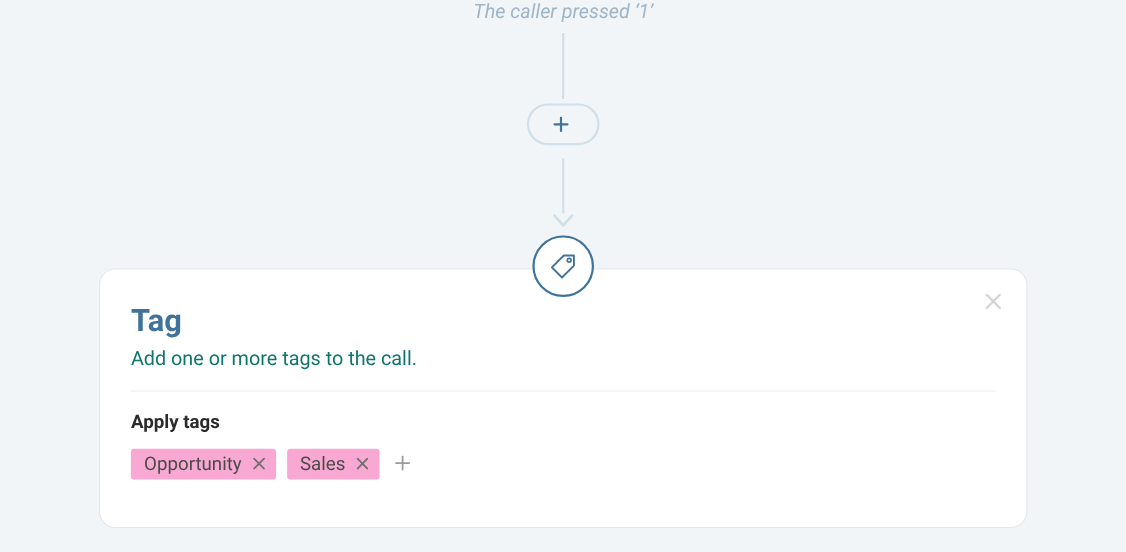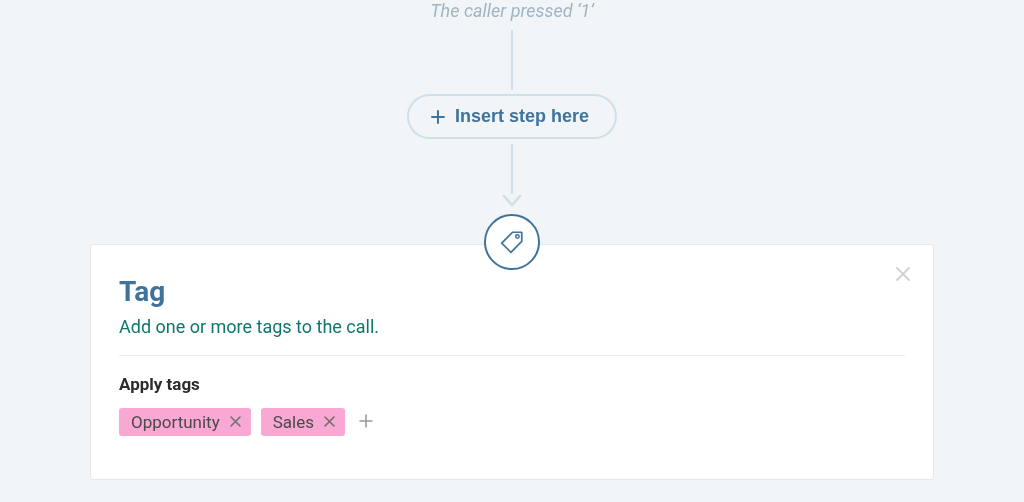--- a/index.html
+++ b/index.html
@@ -84,21 +84,21 @@
   .node-icon svg { display: block; }
 
   .card {
     position: absolute;
     top: 244px;
     left: 90px;
     right: 90px;
     bottom: 22px;
     background: #ffffff;
     border: 1px solid #e4e8eb;
-    border-radius: 3px;
+    border-radius: 15px;
     padding: 26px 28px 8px 28px;
     z-index: 1;
   }
   .card-close {
     position: absolute;
     top: 16px;
     right: 16px;
     width: 28px;
     height: 28px;
     display: flex;
@@ -179,21 +179,20 @@
   <div class="flow-caption">The caller pressed ‘1’</div>
 
   <div class="connector-line connector-1"></div>
 
   <button class="insert-btn">
     <span class="plus">
       <svg width="14" height="14" viewBox="0 0 14 14">
         <path d="M7 1 L7 13 M1 7 L13 7" stroke="#3f739c" stroke-width="2" stroke-linecap="round" fill="none"></path>
       </svg>
     </span>
-    <span>Insert step here</span>
   </button>
 
   <div class="connector-line connector-2"></div>
   <div class="arrow-head">
     <svg width="20" height="14" viewBox="0 0 20 14">
       <path d="M2 2 L10 11 L18 2" stroke="#cfe0ea" stroke-width="2.5" fill="none" stroke-linecap="round" stroke-linejoin="round"></path>
     </svg>
   </div>
 
   <div class="node-icon">

